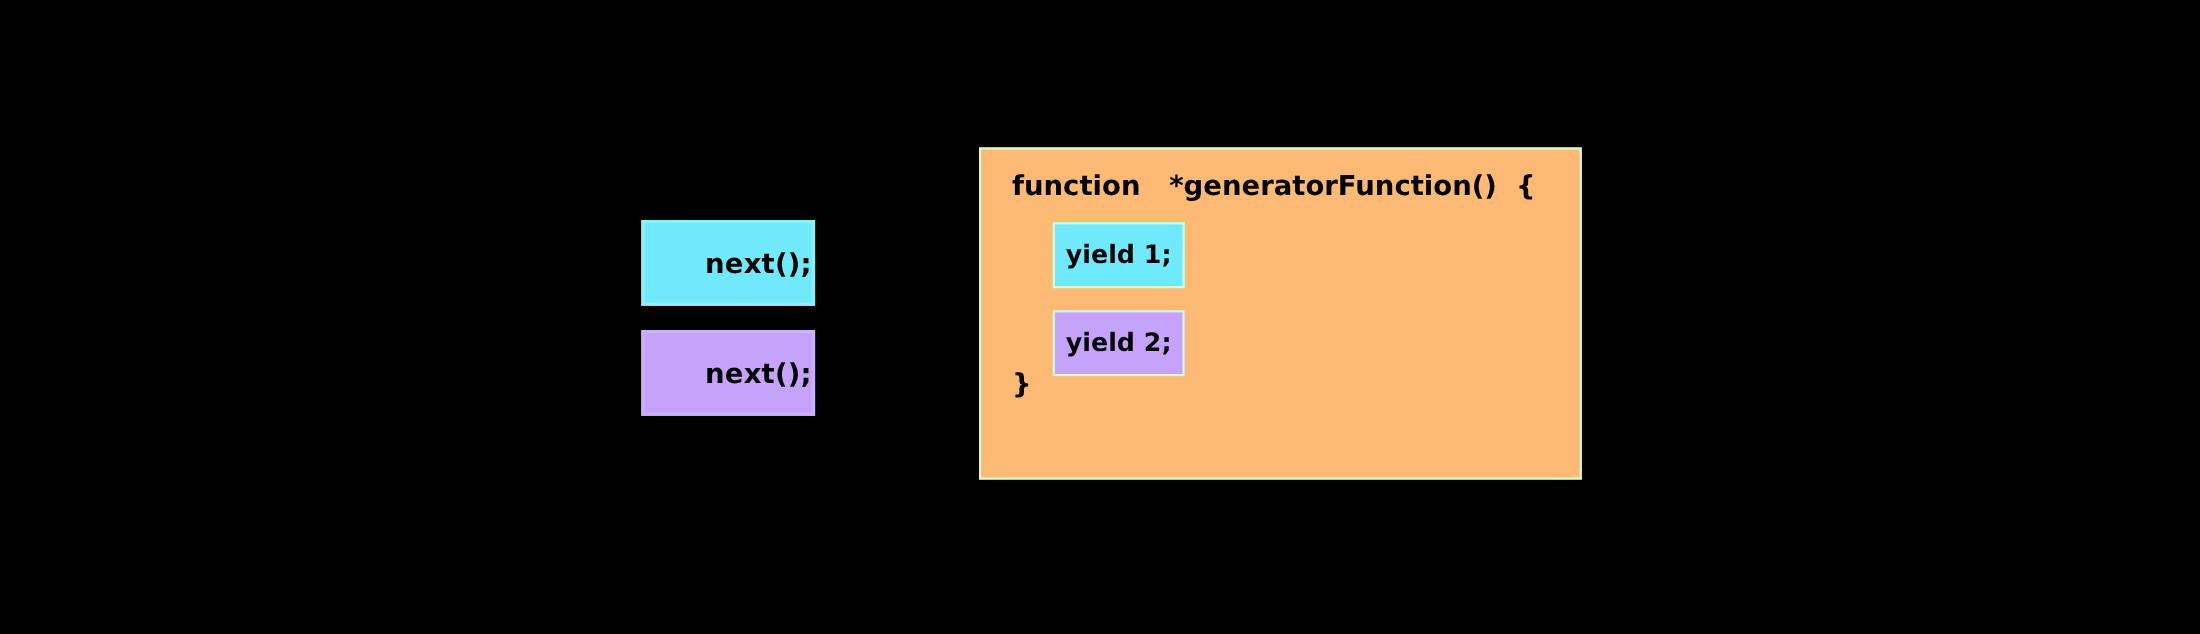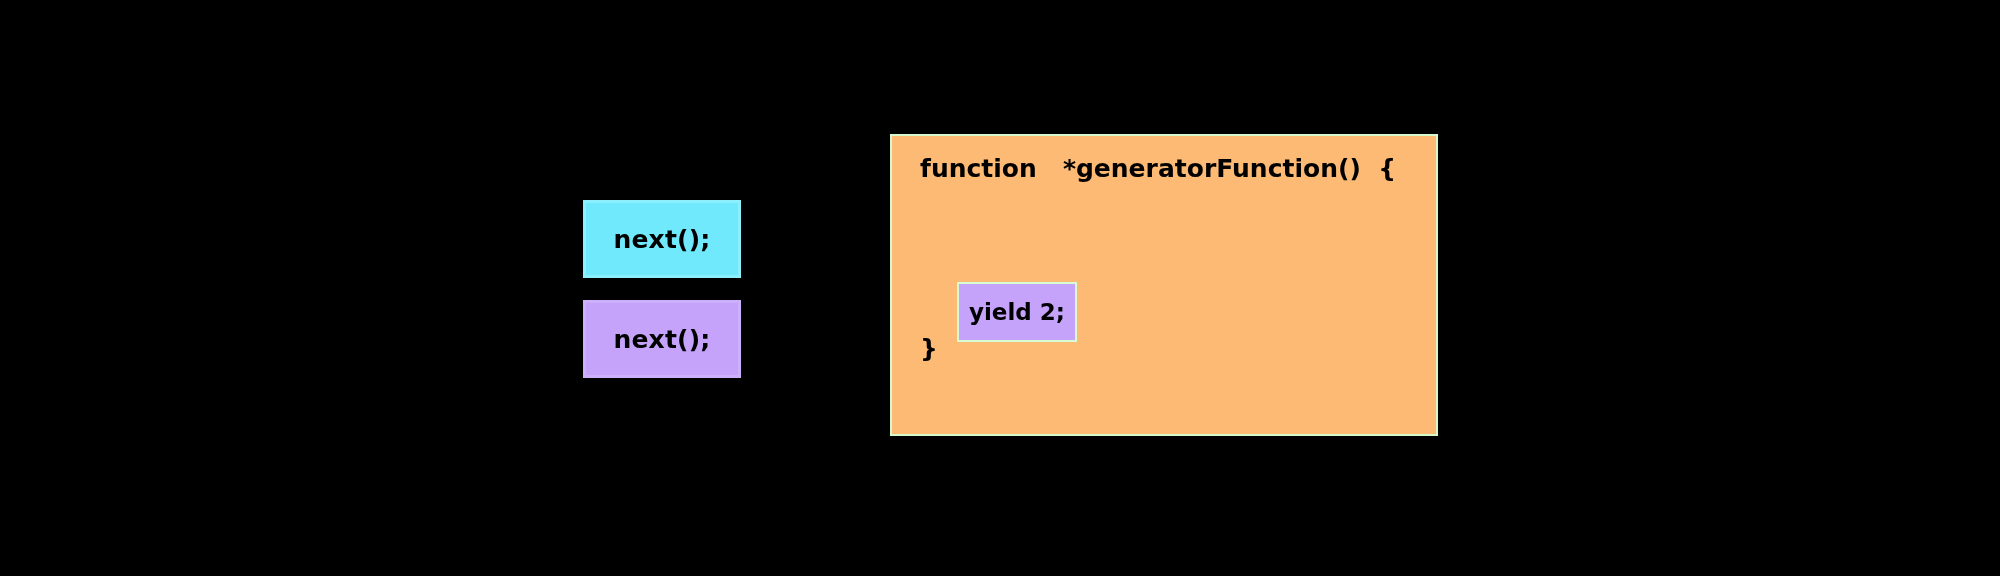--- a/index.html
+++ b/index.html
@@ -28,21 +28,21 @@
     color: #000000;
     font-weight: bold;
     white-space: pre;
     letter-spacing: 0.2px;
   }
 
   
   .call-box {
     width: 158px;
     height: 78px;
-    justify-content: center;
+    justify-content: flex-end;
     font-size: 25px;
     font-family: "DejaVu Sans", sans-serif;
   }
   #call-next-1 {
     left: 583px;
     top: 200px;
     background: #6FE9FB;
     border: 3px solid #8BF0FC;
   }
   #call-next-2 {
@@ -122,20 +122,23 @@
   </div>
 
   <div class="box call-box" id="call-next-2">
     <span>next();</span>
   </div>
 
   <div id="generator-panel">
 
     <div id="generator-signature">function   *generatorFunction()  {</div>
 
+    <div class="yield-box" id="yield-1-box">
+      <span>yield 1;</span>
+    </div>
 
     <div class="yield-box" id="yield-2-box">
       <span>yield 2;</span>
     </div>
 
     <div id="generator-close-brace">}</div>
   </div>
 
 </div>
 

